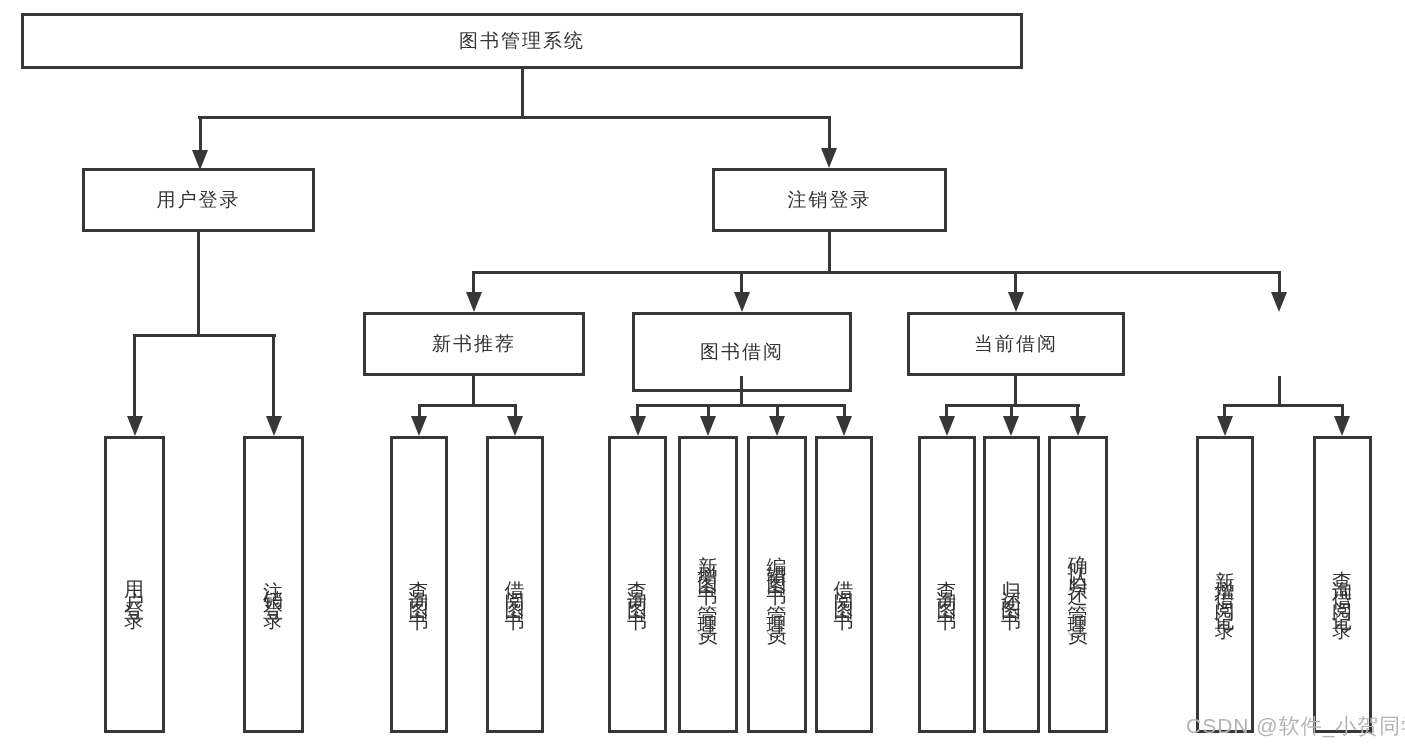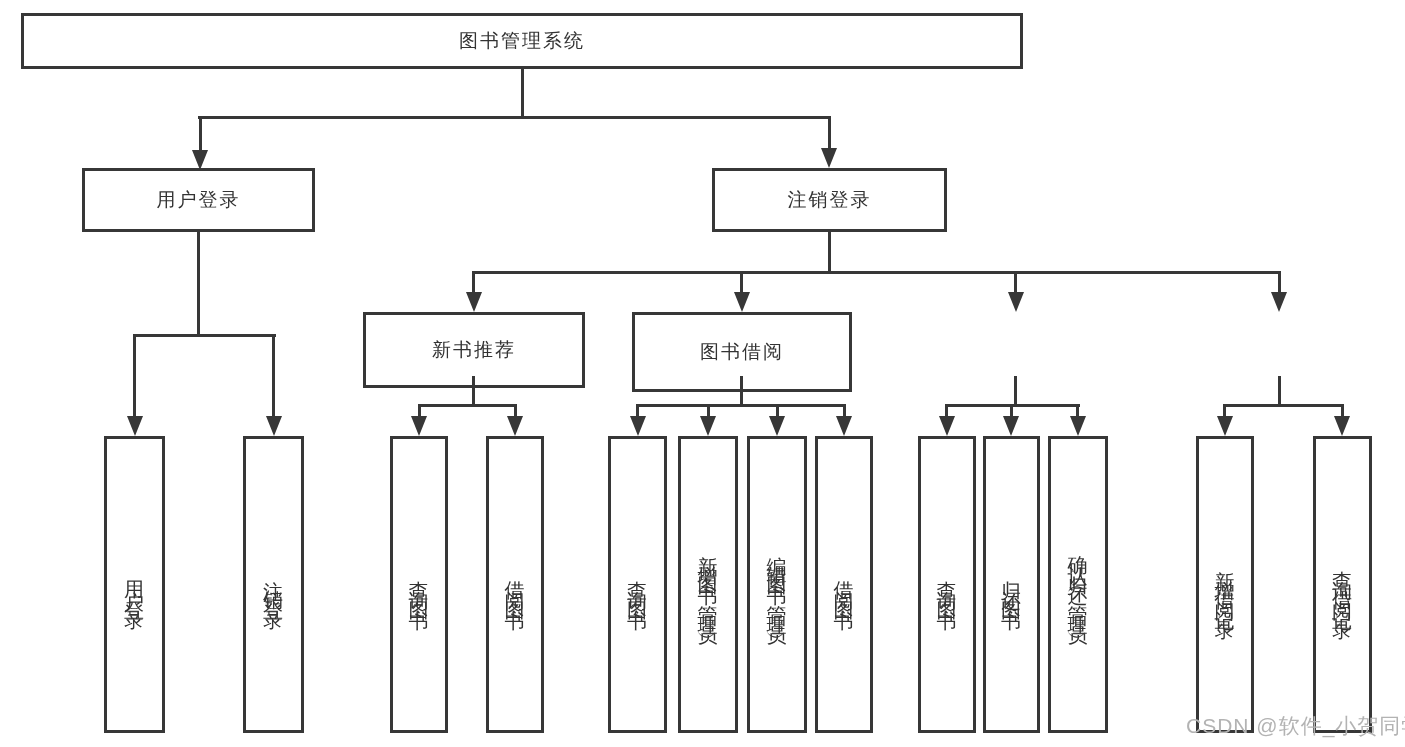--- a/index.html
+++ b/index.html
@@ -55,22 +55,23 @@
   <div class="line" style="left:472px;top:271px;width:809px;height:3px"></div>
   <div class="line" style="left:472px;top:273px;width:3px;height:21px"></div>
   <div class="arrow" style="left:466px;top:292px"></div>
   <div class="line" style="left:740px;top:273px;width:3px;height:21px"></div>
   <div class="arrow" style="left:734px;top:292px"></div>
   <div class="line" style="left:1014px;top:273px;width:3px;height:21px"></div>
   <div class="arrow" style="left:1008px;top:292px"></div>
   <div class="line" style="left:1278px;top:273px;width:3px;height:21px"></div>
   <div class="arrow" style="left:1271px;top:292px"></div>
 
-  <div class="node" style="left:363px;top:312px;width:222px;height:76px">新书推荐</div>
+  <div class="node" style="left:363px;top:312px;width:222px;height:64px">新书推荐</div>
   <div class="node" style="left:632px;top:312px;width:220px;height:80px">图书借阅</div>
+  <div class="node" style="left:907px;top:312px;width:218px;height:64px">当前借阅</div>
 
   <div class="line" style="left:472px;top:376px;width:3px;height:31px"></div>
   <div class="line" style="left:418px;top:404px;width:99px;height:3px"></div>
   <div class="line" style="left:418px;top:406px;width:3px;height:12px"></div>
   <div class="arrow" style="left:411px;top:416px"></div>
   <div class="line" style="left:514px;top:406px;width:3px;height:12px"></div>
   <div class="arrow" style="left:507px;top:416px"></div>
 
   <div class="line" style="left:740px;top:376px;width:3px;height:31px"></div>
   <div class="line" style="left:636px;top:404px;width:210px;height:3px"></div>

